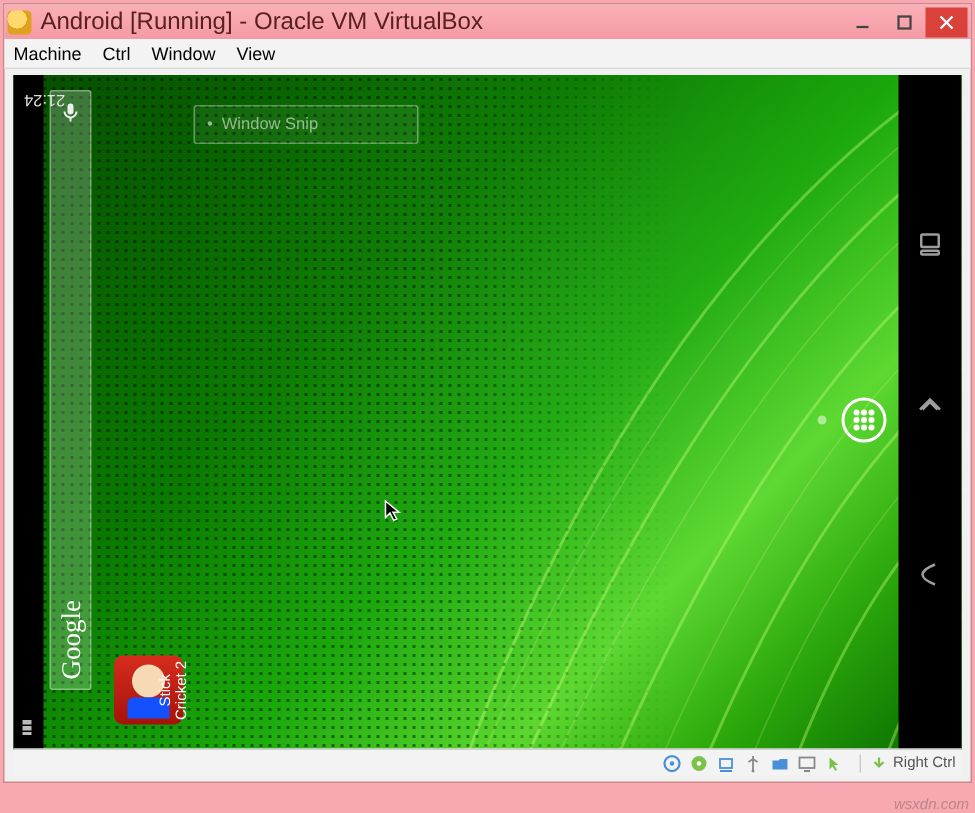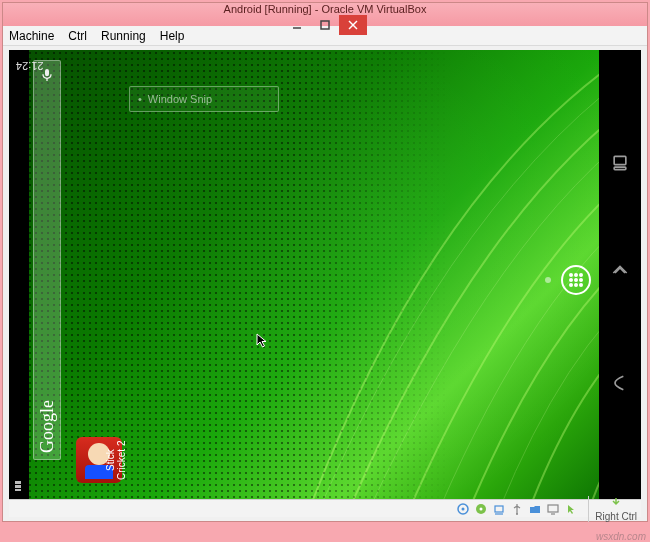--- a/index.html
+++ b/index.html
@@ -1,20 +1,20 @@
 <!DOCTYPE html>
 <html><head>
 <meta charset="utf-8">
 <style>
 * { margin: 0; padding: 0; box-sizing: border-box; font-family: "Segoe UI", Arial, sans-serif; }
 body { width: 650px; height: 542px; background: #f8a8b0; overflow: hidden; }
 
 .window { position: absolute; left: 2px; top: 2px; width: 646px; height: 520px; background: #f0f0f0; border: 1px solid #c88; }
 
-.titlebar { height: 23px; background: linear-gradient(#f9b0b8,#f59aa4); display: flex; align-items: center; padding: 0 2px; font-size: 11px; color: #5a2020; flex-direction: column; }
+.titlebar { height: 23px; background: linear-gradient(#f9b0b8,#f59aa4); display: flex; align-items: center; padding: 0 2px; font-size: 16px; color: #5a2020; }
 .titlebar .app-icon { width: 16px; height: 16px; background: radial-gradient(circle at 40% 35%, #ffd96b 0 45%, #e0a020 46% 100%); border-radius: 3px; margin-right: 6px; }
 .titlebar .title { flex: 1; }
 .winbtns { display: flex; gap: 0; }
 .winbtn { width: 28px; height: 20px; display: flex; align-items: center; justify-content: center; }
 .winbtn.close { background: #d9413a; color: #fff; }
 .winbtn svg { width: 10px; height: 10px; }
 
 .menubar { height: 20px; background: #f3f3f3; display: flex; align-items: center; padding: 0 6px; font-size: 12px; gap: 14px; border-bottom: 1px solid #dadada; }
 .menubar span { cursor: default; }
 
@@ -30,21 +30,21 @@
 
 .android-statusbar { position: absolute; left: 0; top: 0; width: 20px; height: 100%; background: #000; color: #b8b8b8; font-size: 10px; }
 .sb-time { position: absolute; left: 3px; top: 6px; transform: rotate(-90deg); transform-origin: left top; transform: rotate(-90deg) translate(-100%,0); transform-origin: 0 0; font-size: 11px; color:#ddd; }
 .sb-time span { writing-mode: vertical-rl; transform: rotate(180deg); display:block; margin:4px 4px; }
 .sb-icon { position:absolute; bottom:6px; left:3px; }
 
 .android-searchbar { position:absolute; left:24px; top:10px; width:28px; height:400px; background:rgba(255,255,255,0.22); border:1px solid rgba(255,255,255,0.35); border-radius:2px; display:flex; flex-direction:column; justify-content:space-between; align-items:center; padding:6px 0; }
 .search-mic svg { width:16px; height:16px; fill:#eee; }
 .google-logo { writing-mode: vertical-rl; transform: rotate(180deg); color:#fff; font-size:18px; font-family: Georgia, serif; font-weight:normal; }
 
-.widget-ghost { position:absolute; left:120px; top:36px; width:150px; height:26px; border:1px solid rgba(255,255,255,0.35); background:rgba(255,255,255,0.05); border-radius:2px; display:flex; align-items:center; padding:0 8px; color:rgba(255,255,255,0.55); font-size:11px; }
+.widget-ghost { position:absolute; left:120px; top:20px; width:150px; height:26px; border:1px solid rgba(255,255,255,0.35); background:rgba(255,255,255,0.05); border-radius:2px; display:flex; align-items:center; padding:0 8px; color:rgba(255,255,255,0.55); font-size:11px; }
 .widget-ghost::before { content:"•"; margin-right:6px; }
 
 .app-shortcut { position:absolute; left:64px; bottom:14px; width:52px; text-align:center; color:#fff; font-size:9px; }
 .app-shortcut .ic { width:46px; height:46px; border-radius:6px; background:linear-gradient(#d72c1e,#a5120a); display:flex; align-items:center; justify-content:center; margin:0 auto 3px; position:relative; overflow:hidden; }
 .app-shortcut .ic::before { content:""; position:absolute; width:22px; height:22px; background:#f7d9b4; border-radius:50%; top:6px; }
 .app-shortcut .ic::after { content:""; position:absolute; width:28px; height:14px; background:#1550ff; bottom:4px; border-radius:4px 4px 0 0; }
 .app-shortcut .lbl { writing-mode: vertical-rl; transform: rotate(180deg); position:absolute; right:-2px; bottom:2px; font-size:10px; color:#fff; }
 
 .android-navbar { position:absolute; right:0; top:0; width:42px; height:100%; background:#000; display:flex; flex-direction:column; justify-content:space-around; align-items:center; padding:60px 0; }
 .navbtn svg { width:20px; height:20px; stroke:#9c9c9c; fill:none; stroke-width:2; }
@@ -53,21 +53,21 @@
 .app-drawer-btn .dots { width:14px; height:14px; display:grid; grid-template-columns:repeat(3,1fr); grid-template-rows:repeat(3,1fr); gap:1px; }
 .app-drawer-btn .dots span { background:#fff; border-radius:50%; }
 .page-dot { position:absolute; right:90px; top:227px; width:6px; height:6px; background:rgba(255,255,255,0.5); border-radius:50%; }
 
 .cursor { position:absolute; left:246px; top:282px; }
 .cursor svg { width:16px; height:16px; }
 
 .vb-statusbar { position:absolute; left:6px; bottom:4px; height:18px; width:632px; background:#f3f3f3; border-top:1px solid #d0d0d0; display:flex; align-items:center; justify-content:flex-end; padding:0 4px; gap:4px; font-size:10px; color:#555; }
 .vb-ic { width:14px; height:14px; display:flex; align-items:center; justify-content:center; }
 .vb-ic svg { width:12px; height:12px; }
-.hostkey { display:flex; align-items:center; gap:3px; margin-left:6px; border-left:1px solid #ccc; padding-left:6px;flex-direction:column; }
+.hostkey { display:flex; align-items:center; gap:3px; margin-left:6px; border-left:1px solid #ccc; padding-left:6px; }
 
 .watermark { position:absolute; right:4px; bottom:0; font-size:10px; color:#b8868c;font-style:italic; }
 </style>
 </head>
 <body>
 
 <div class="window">
 
   <div class="titlebar">
     <div class="app-icon"></div>
@@ -88,22 +88,22 @@
             <line x1="1" y1="1" x2="9" y2="9" stroke="#fff" stroke-width="1.5"></line>
             <line x1="9" y1="1" x2="1" y2="9" stroke="#fff" stroke-width="1.5"></line>
           </svg>
         </div>
     </div>
   </div>
 
   <div class="menubar">
     <span>Machine</span>
     <span>Ctrl</span>
-    <span>Running</span>
-    <span>Help</span>
+    <span>Window</span>
+    <span>View</span>
   </div>
 
   <div class="vm-area">
     <div class="android">
       <svg class="leaf-veins" viewBox="0 0 632 450" preserveAspectRatio="none">
         <g stroke="#c6ff7a" stroke-width="2" fill="none" opacity="0.7">
           <path d="M640 -10 Q 430 120 300 460"></path>
           <path d="M640 40 Q 470 160 340 460"></path>
           <path d="M640 110 Q 510 210 400 460"></path>
           <path d="M640 190 Q 540 270 460 460"></path>

